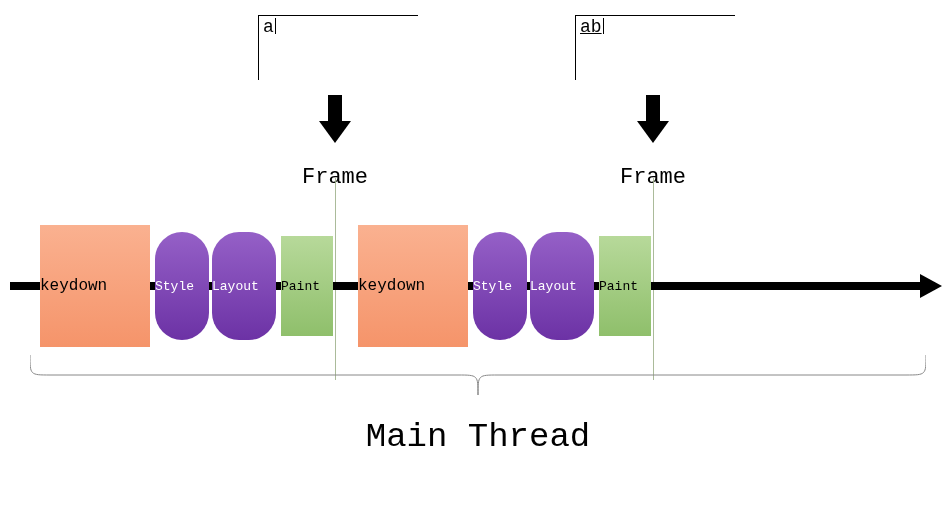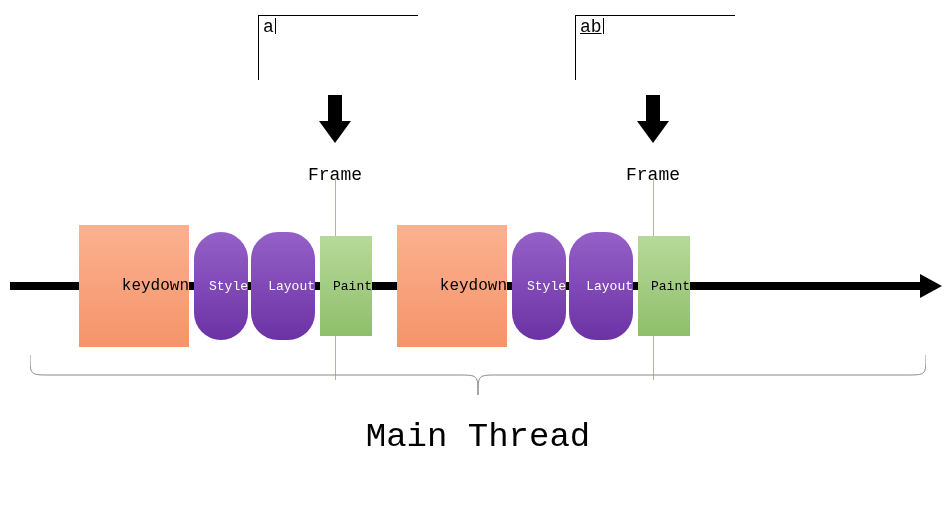--- a/index.html
+++ b/index.html
@@ -61,21 +61,21 @@
     width: 0;
     height: 0;
     border-left: 16px solid transparent;
     border-right: 16px solid transparent;
     border-top: 22px solid #000;
     transform: translateX(-50%);
   }
 
   .frame-label {
     position: absolute;
-    font-size: 18px;
+    font-size: 22px;
     color: #000;
     transform: translateX(-50%);
   }
 
   
   .frame-line {
     position: absolute;
     width: 1px;
     background: #9caf88;
     opacity: 0.85;
@@ -95,25 +95,24 @@
     border-top: 12px solid transparent;
     border-bottom: 12px solid transparent;
     border-left: 22px solid #000;
   }
 
   
   .block {
     position: absolute;
     display: flex;
     align-items: center;
-    justify-content: flex-end;
+    justify-content: flex-start;
     color: #000;
     font-size: 16px;
     font-family: "Courier New", Courier, monospace;
-    margin-left: 39px;
   }
   .block.keydown {
     background: linear-gradient(#fab190, #f5946a);
     color: #000;
   }
   .block.style, .block.layout {
     background: linear-gradient(#9560c7, #6c32a5);
     color: #fff;
     font-size: 13px;
     border-radius: 27px;

